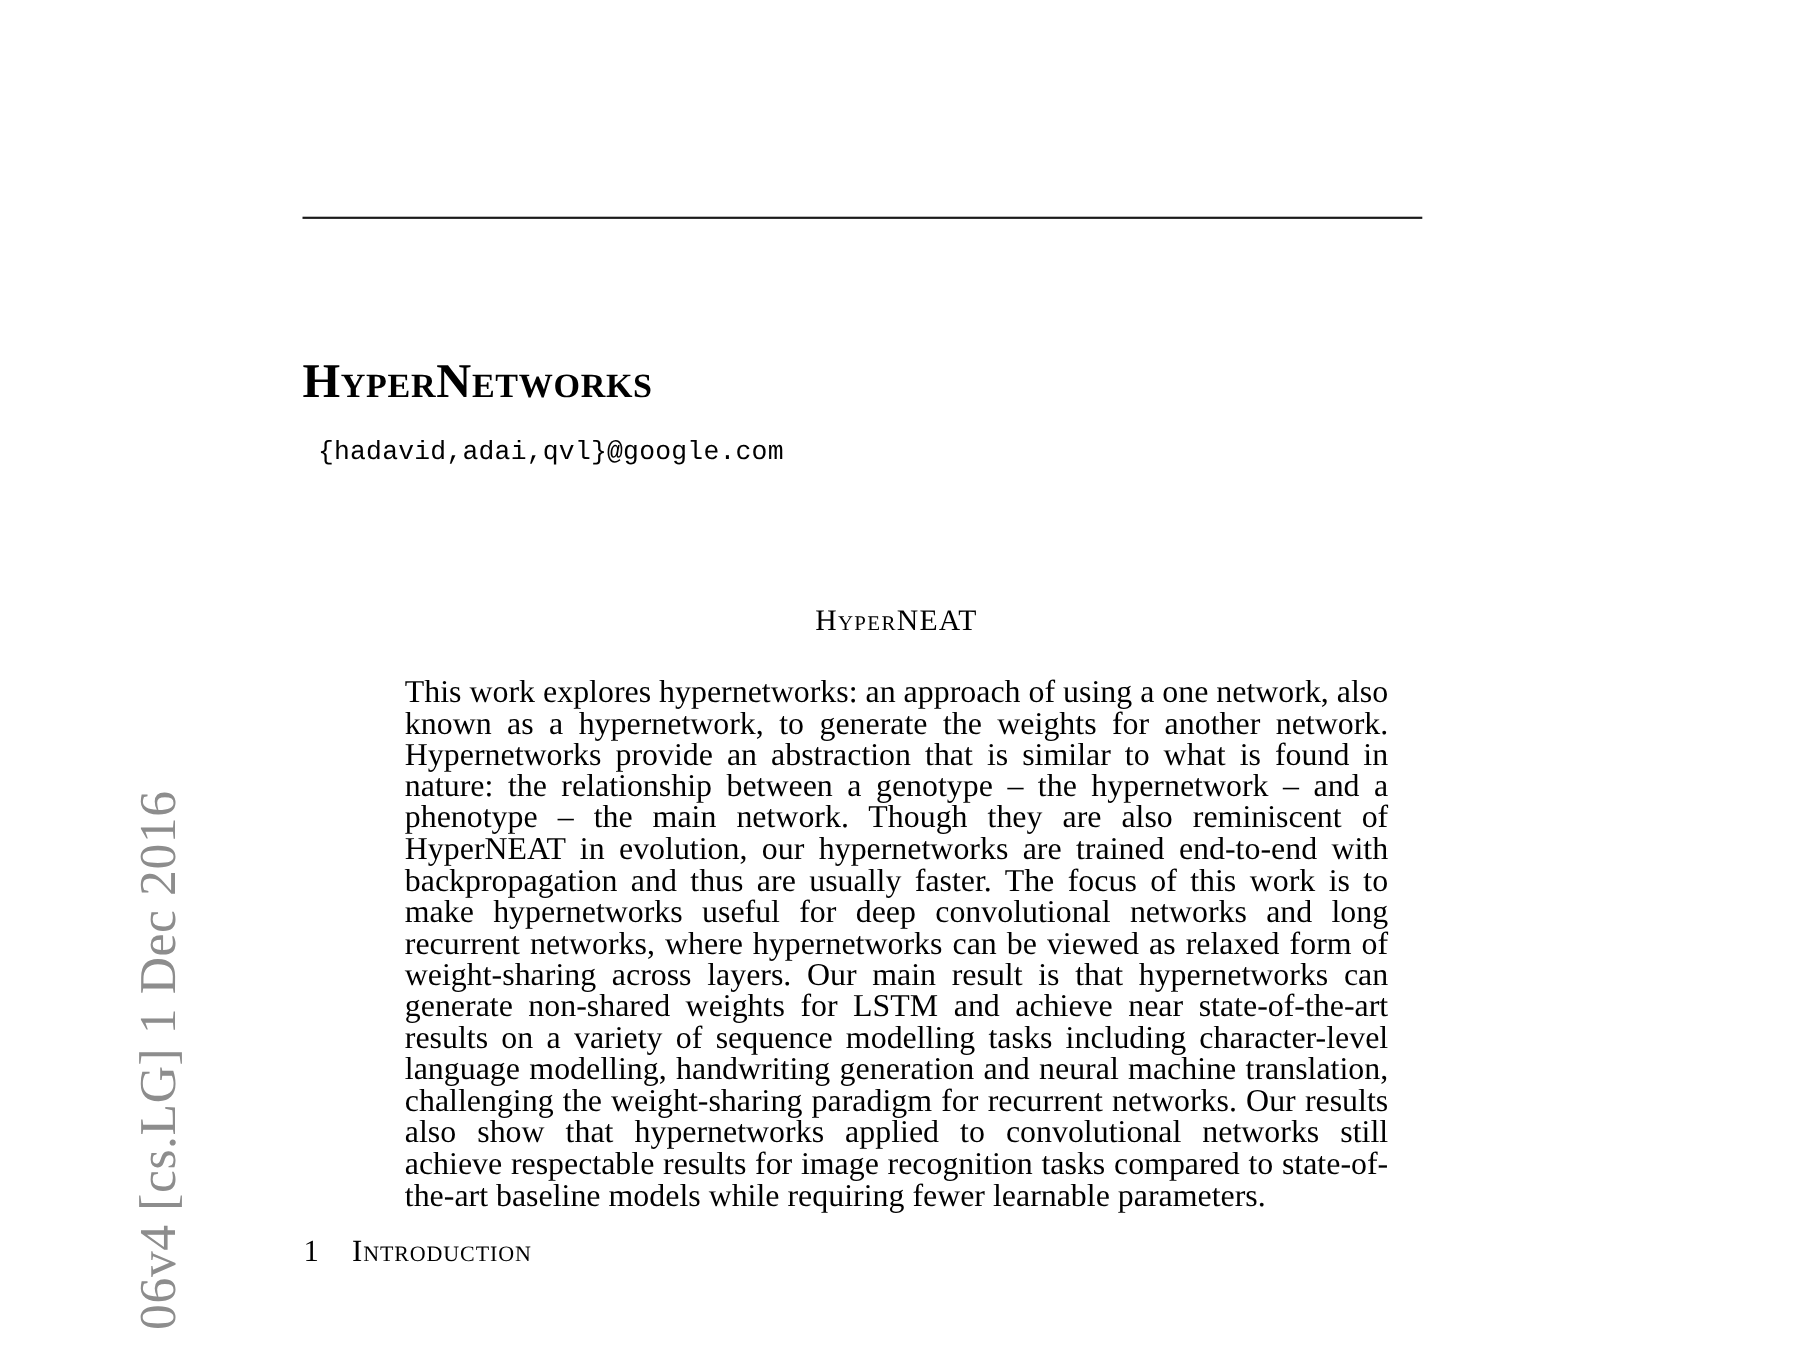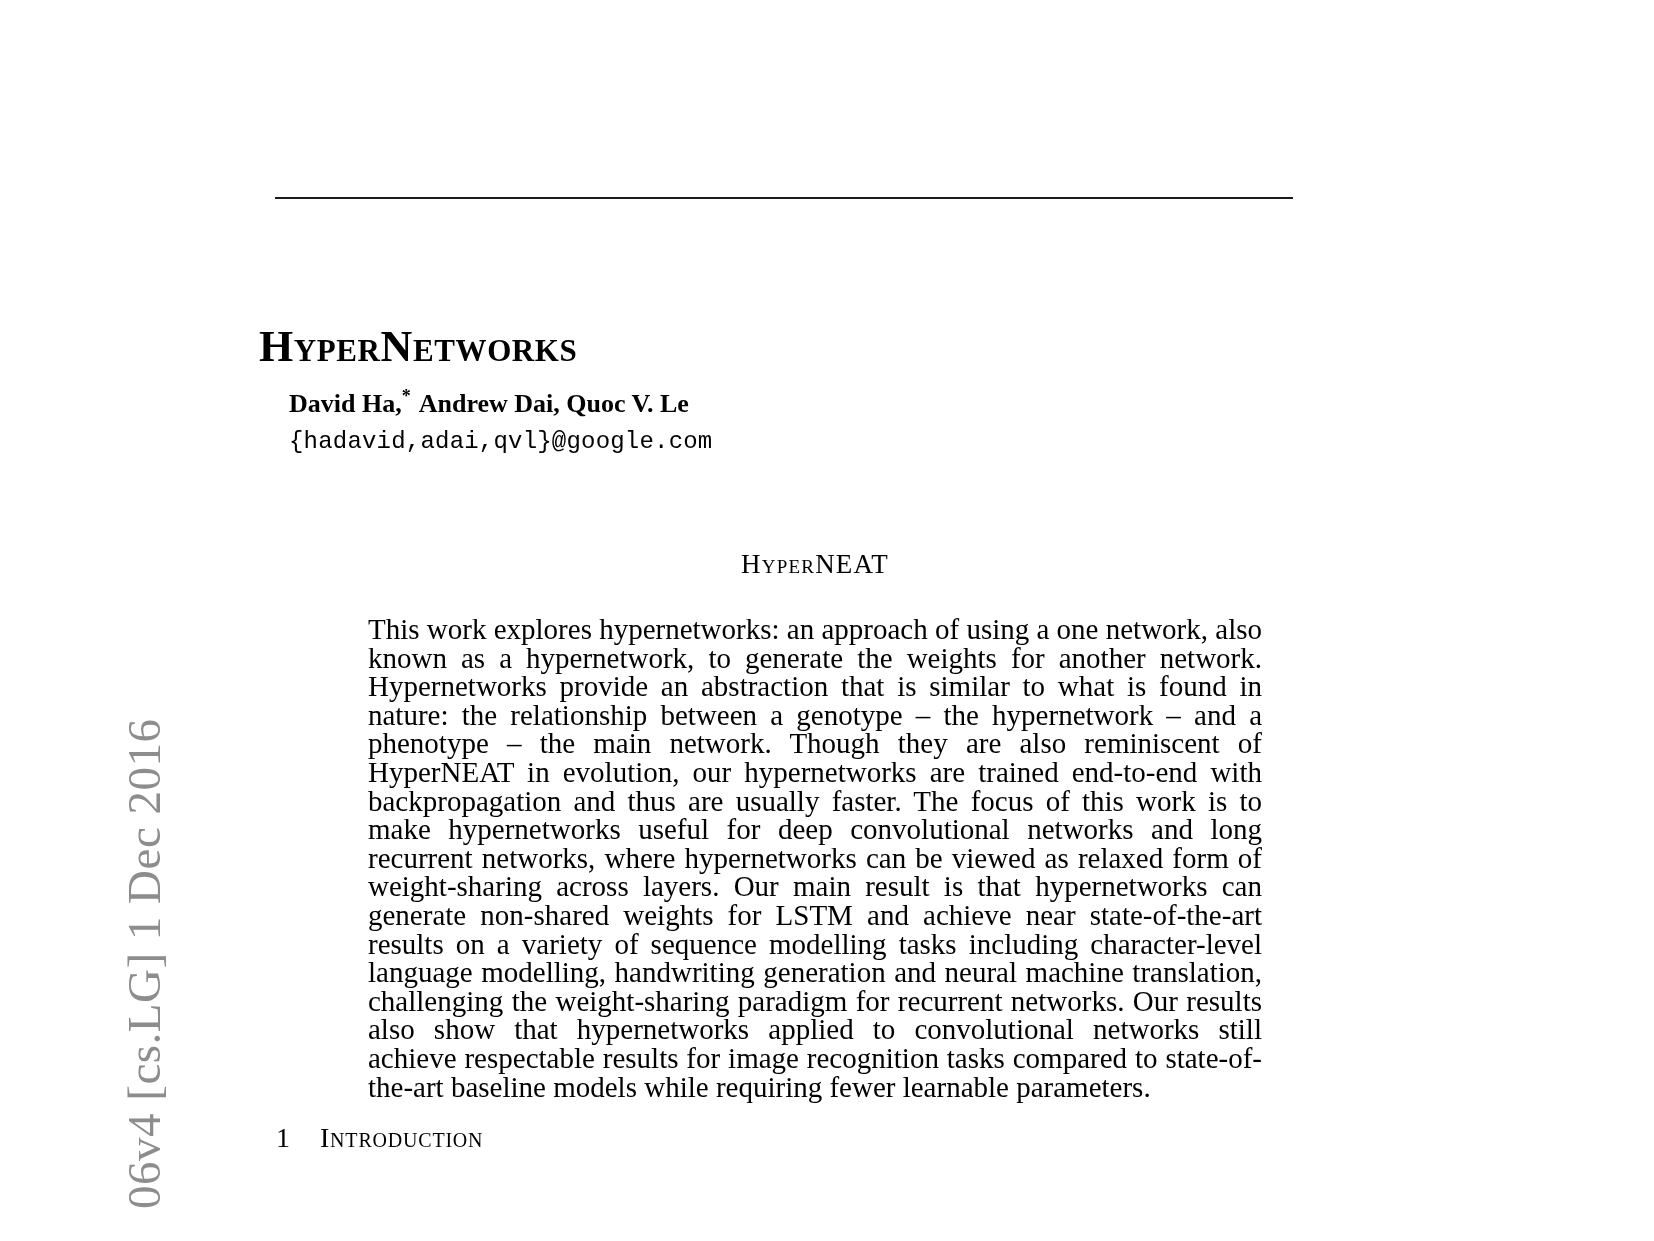--- a/index.html
+++ b/index.html
@@ -46,21 +46,21 @@
     left: 275px;
     top: 197px;
     width: 1018px;
     height: 0;
     border-top: 2px solid #1b1b1b;
   }
 
   
   .paper-title {
     position: absolute;
-    left: 259px;
+    left: 275px;
     top: 294px;
     font-size: 44px;
     line-height: 1.1;
     font-variant: small-caps;
     letter-spacing: 0.6px;
     white-space: nowrap;
   }
 
   
   .author-block {
@@ -144,21 +144,20 @@
 
 <div class="page">
 
   <div class="arxiv-stamp">06v4  [cs.LG]  1 Dec 2016</div>
 
   <div class="header-rule"></div>
 
   <h1 class="paper-title">HyperNetworks</h1>
 
   <div class="author-block">
-    <div class="author-line"><span>David Ha,</span><span class="footnote-mark">*</span><span class="sep"></span><span>Andrew Dai,  Quoc V. Le</span></div>
     <div class="email">{hadavid,adai,qvl}@google.com</div>
   </div>
 
   <div class="abstract-heading">HyperNEAT</div>
 
   <div class="abstract-body">This work explores hypernetworks: an approach of using a one network, also known as a hypernetwork, to generate the weights for another network. Hypernetworks provide an abstraction that is similar to what is found in nature: the relationship between a genotype – the hypernetwork – and a phenotype – the main network. Though they are also reminiscent of HyperNEAT in evolution, our hypernetworks are trained end-to-end with backpropagation and thus are usually faster. The focus of this work is to make hypernetworks useful for deep convolutional networks and long recurrent networks, where hypernetworks can be viewed as relaxed form of weight-sharing across layers. Our main result is that hypernetworks can generate non-shared weights for LSTM and achieve near state-of-the-art results on a variety of sequence modelling tasks including character-level language modelling, handwriting generation and neural machine translation, challenging the weight-sharing paradigm for recurrent networks. Our results also show that hypernetworks applied to convolutional networks still achieve respectable results for image recognition tasks compared to state-of-the-art baseline models while requiring fewer learnable parameters.</div>
 
   <div class="section-heading"><span class="num">1</span><span>Introduction</span></div>
 
 </div>

